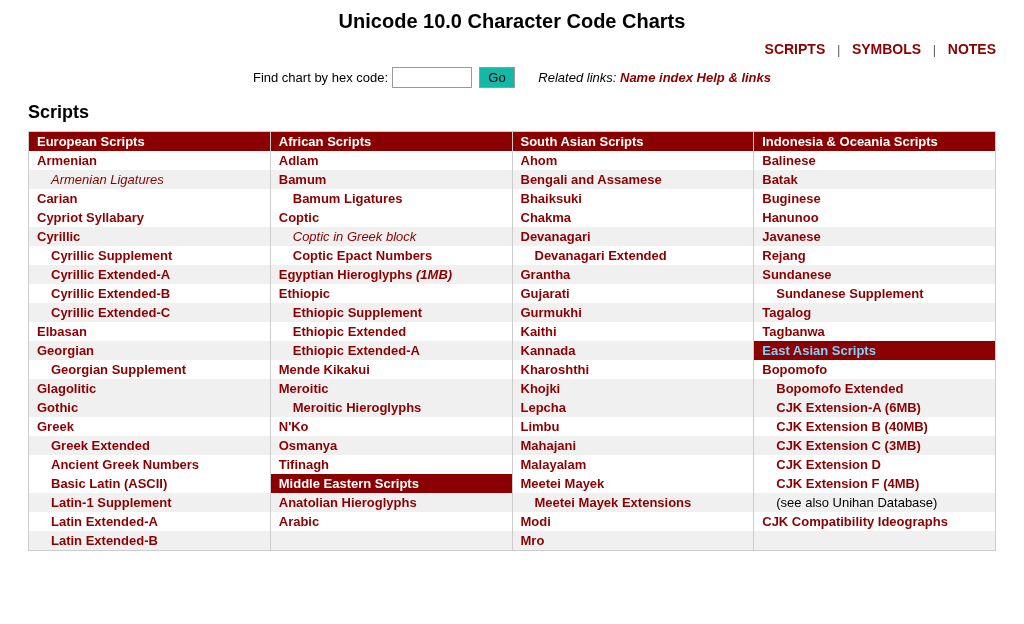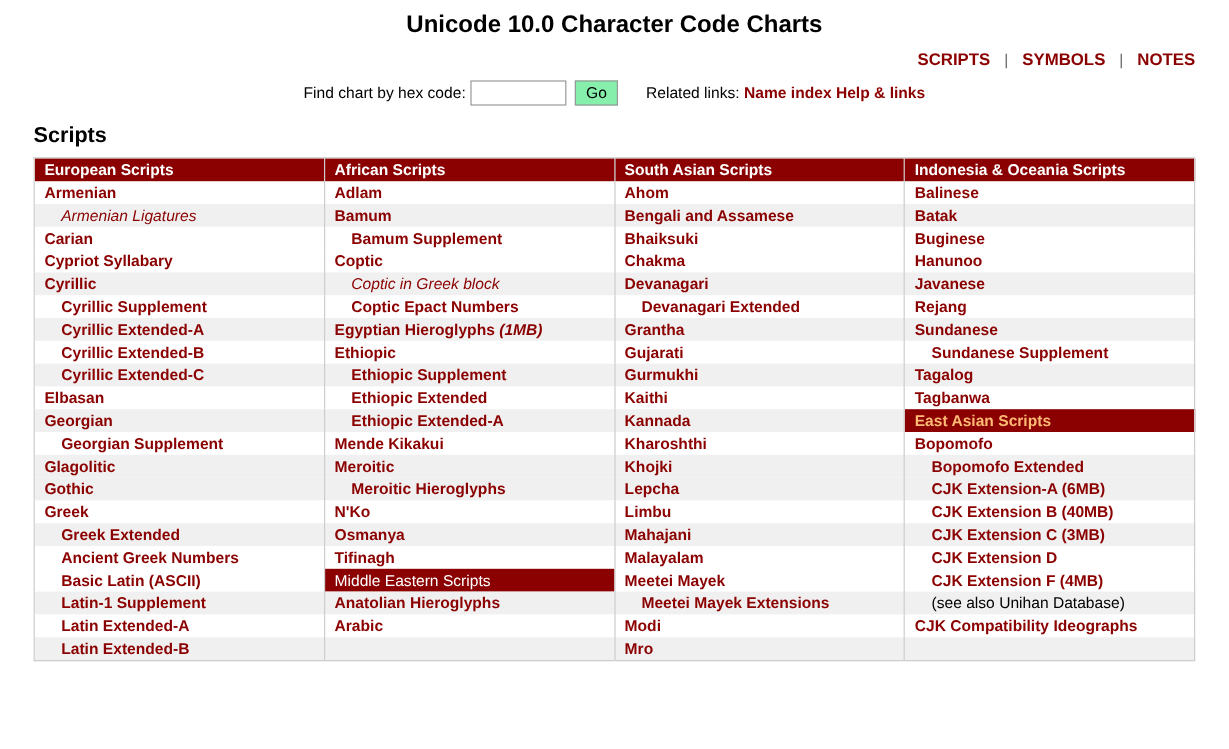--- a/index.html
+++ b/index.html
@@ -8,22 +8,22 @@
     .page-wrapper { max-width: 1024px; margin: 0 auto; padding: 10px 28px; }
     
     .page-title { text-align: center; font-size: 20px; font-weight: bold; color: #000; margin-bottom: 8px; }
     
     .nav-bar { text-align: right; margin-bottom: 10px; }
     .nav-bar a { color: #8b0000; font-weight: bold; text-decoration: none; font-size: 14px; }
     .nav-bar .separator { margin: 0 8px; color: #666; }
     
     .search-bar { text-align: center; margin-bottom: 14px; font-size: 13px; }
     .search-bar input { width: 80px; border: 1px solid #999; padding: 2px 4px; font-size: 13px; }
-    .search-bar button { background: #86efac; border: 1px solid #999; padding: 2px 8px; cursor: pointer; font-size: 13px; margin-left: 4px; }
-    .search-bar .related { margin-left: 20px; color: #000; }
+    .search-bar button { background: #14b8a6; border: 1px solid #999; padding: 2px 8px; cursor: pointer; font-size: 13px; margin-left: 4px; }
+    .search-bar .related { margin-left: 20px; color: #000; font-style: italic; }
     .search-bar .related a { color: #8b0000; text-decoration: none; font-weight: bold; }
     
     .scripts-heading { font-size: 18px; font-weight: bold; margin-bottom: 8px; color: #000; }
     
     table { width: 100%; border-collapse: collapse; border-radius: 21px; }
     table td { padding: 2px 8px; vertical-align: top; width: 25%; }
     table tr.section-header-row td { background: #8b0000; color: #fff; font-weight: bold; font-size: 13px; }
     table td a { color: #8b0000; font-weight: bold; text-decoration: none; }
     table td a.italic { font-style: italic; font-weight: normal; }
     table td .indent { display: block; padding-left: 14px; }
@@ -82,21 +82,21 @@
             <span class="indent"><a href="#" class="italic">Armenian Ligatures</a></span>
           </td>
       <td><a href="#">Bamum</a></td>
       <td><a href="#">Bengali and Assamese</a></td>
       <td><a href="#">Batak</a></td>
     </tr>
 
     <tr>
       <td><a href="#">Carian</a></td>
       <td>
-            <span class="indent"><a href="#">Bamum Supplement</a></span>
+            <span class="indent"><a href="#">Bamum Ligatures</a></span>
           </td>
       <td><a href="#">Bhaiksuki</a></td>
       <td><a href="#">Buginese</a></td>
     </tr>
 
 
     <tr>
       <td><a href="#">Cypriot Syllabary</a></td>
       <td><a href="#">Coptic</a></td>
       <td><a href="#">Chakma</a></td>
@@ -164,21 +164,21 @@
       <td><a href="#">Kaithi</a></td>
       <td><a href="#">Tagbanwa</a></td>
     </tr>
 
     <tr class="shaded">
       <td><a href="#">Georgian</a></td>
       <td>
             <span class="indent"><a href="#">Ethiopic Extended-A</a></span>
           </td>
       <td><a href="#">Kannada</a></td>
-      <td style="background:#8b0000; color:#fdba74; font-weight:bold;">East Asian Scripts</td>
+      <td style="background:#8b0000; color:#7dd3fc; font-weight:bold;">East Asian Scripts</td>
     </tr>
 
     <tr>
       <td>
             <span class="indent"><a href="#">Georgian Supplement</a></span>
           </td>
       <td><a href="#">Mende Kikakui</a></td>
       <td><a href="#">Kharoshthi</a></td>
       <td><a href="#">Bopomofo</a></td>
     </tr>
@@ -233,21 +233,21 @@
       <td>
             <span class="indent"><a href="#">CJK Extension D</a></span>
           </td>
     </tr>
 
 
     <tr>
       <td>
             <span class="indent"><a href="#">Basic Latin (ASCII)</a></span>
           </td>
-      <td style="background:#8b0000; color:#fff; font-weight:normal;">Middle Eastern Scripts</td>
+      <td style="background:#8b0000; color:#fff; font-weight:bold;">Middle Eastern Scripts</td>
       <td><a href="#">Meetei Mayek</a></td>
       <td>
             <span class="indent"><a href="#">CJK Extension F (4MB)</a></span>
           </td>
     </tr>
 
     <tr class="shaded">
       <td>
             <span class="indent"><a href="#">Latin-1 Supplement</a></span>
           </td>

